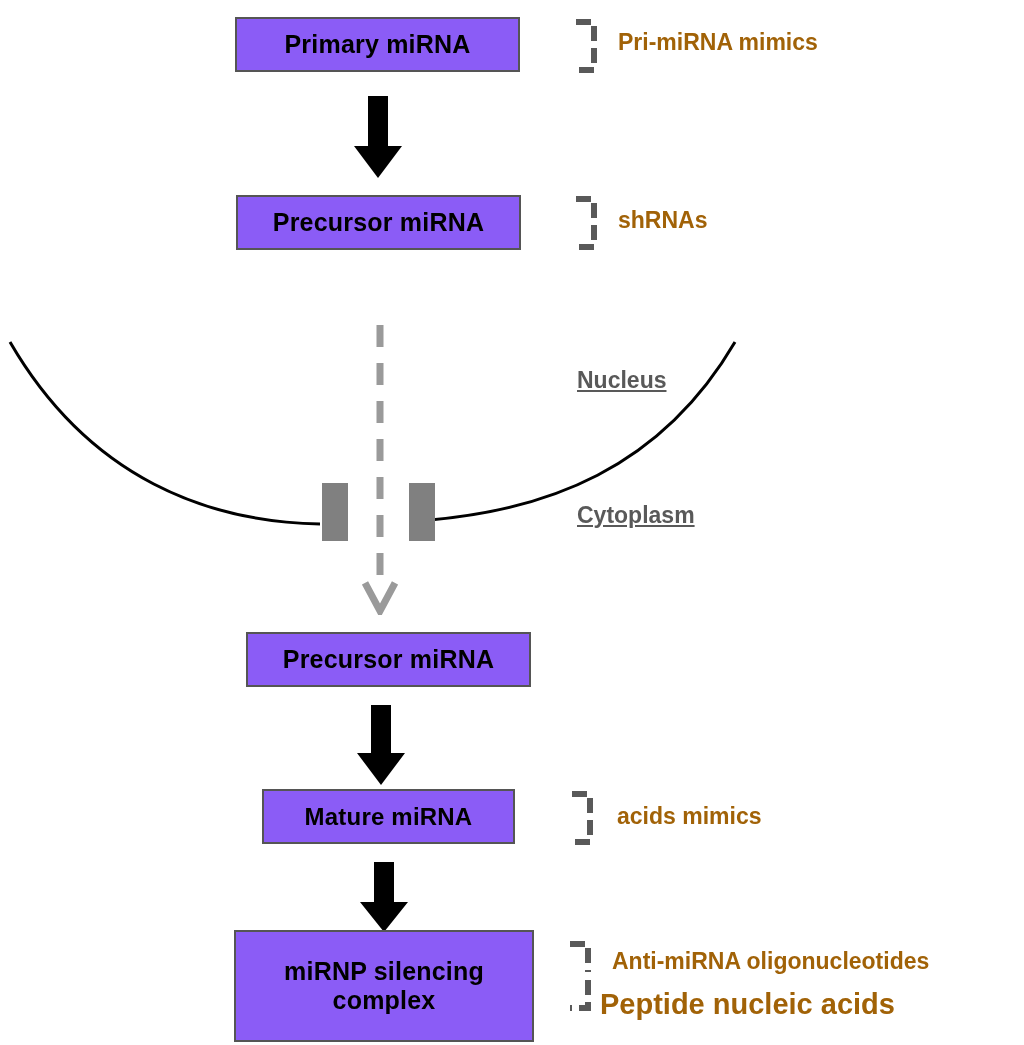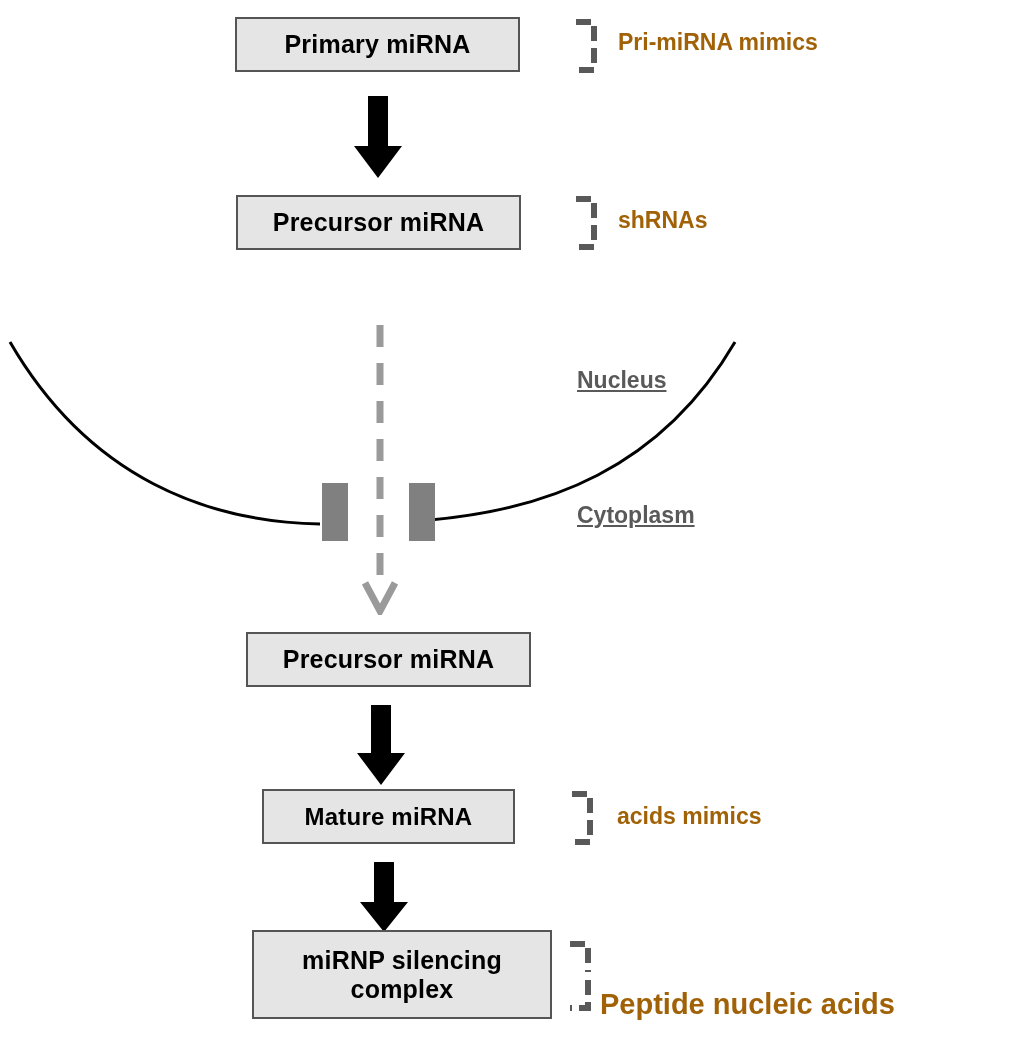--- a/index.html
+++ b/index.html
@@ -14,21 +14,21 @@
     position: relative;
     width: 1024px;
     height: 1045px;
     background: #ffffff;
     overflow: hidden;
   }
   .node-box {
     position: absolute;
     box-sizing: border-box;
     border: 2px solid #555555;
-    background: #e5e5e5;
+    background: #8b5cf6;
     display: flex;
     align-items: center;
     justify-content: center;
     text-align: center;
     font-weight: bold;
     color: #000000;
     line-height: 1.15;
     letter-spacing: 0.2px;
   }
   .label-text {
@@ -145,27 +145,30 @@
   <div class="label-text" style="left:617px; top:803px; font-size:23px;">
     <span>acids mimics</span>
   </div>
 
   <div class="arrow-black" style="left:358px; top:862px; width:52px; height:72px;">
     <svg width="52" height="72" viewBox="0 0 52 72">
       <polygon points="16,0 36,0 36,40 50,40 26,70 2,40 16,40" fill="#000000"></polygon>
     </svg>
   </div>
 
-  <div class="node-box" style="left:234px; top:930px; width:300px; height:89px; font-size:25px; padding:0 14px;margin-left:18px;">
+  <div class="node-box" style="left:234px; top:930px; width:300px; height:112px; font-size:25px; padding:0 14px;">
     <span>miRNP silencing complex</span>
   </div>
 
   <div class="bracket" style="left:566px; top:940px; width:30px; height:72px;">
     <svg width="30" height="72" viewBox="0 0 30 72">
       <path d="M4 4 L22 4 L22 32" stroke="#595959" stroke-width="6" fill="none" stroke-dasharray="15,7" stroke-linecap="butt"></path>
       <path d="M22 40 L22 68 L4 68" stroke="#595959" stroke-width="6" fill="none" stroke-dasharray="15,7" stroke-linecap="butt"></path>
     </svg>
   </div>
+  <div class="label-text" style="left:612px; top:948px; font-size:23px;">
+    <span>Anti-miRNA oligonucleotides</span>
+  </div>
   <div class="label-text" style="left:600px; top:988px; font-size:29px;">
     <span>Peptide nucleic acids</span>
   </div>
 
 </div>
 
 </body></html>

